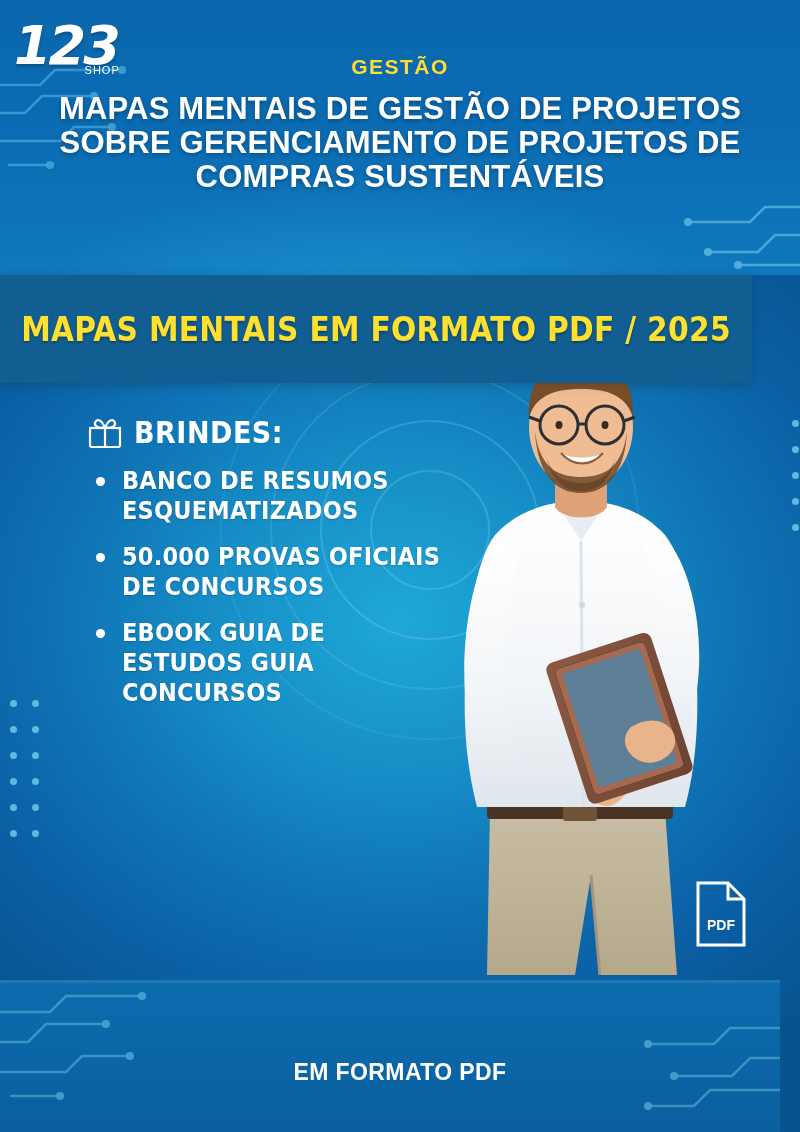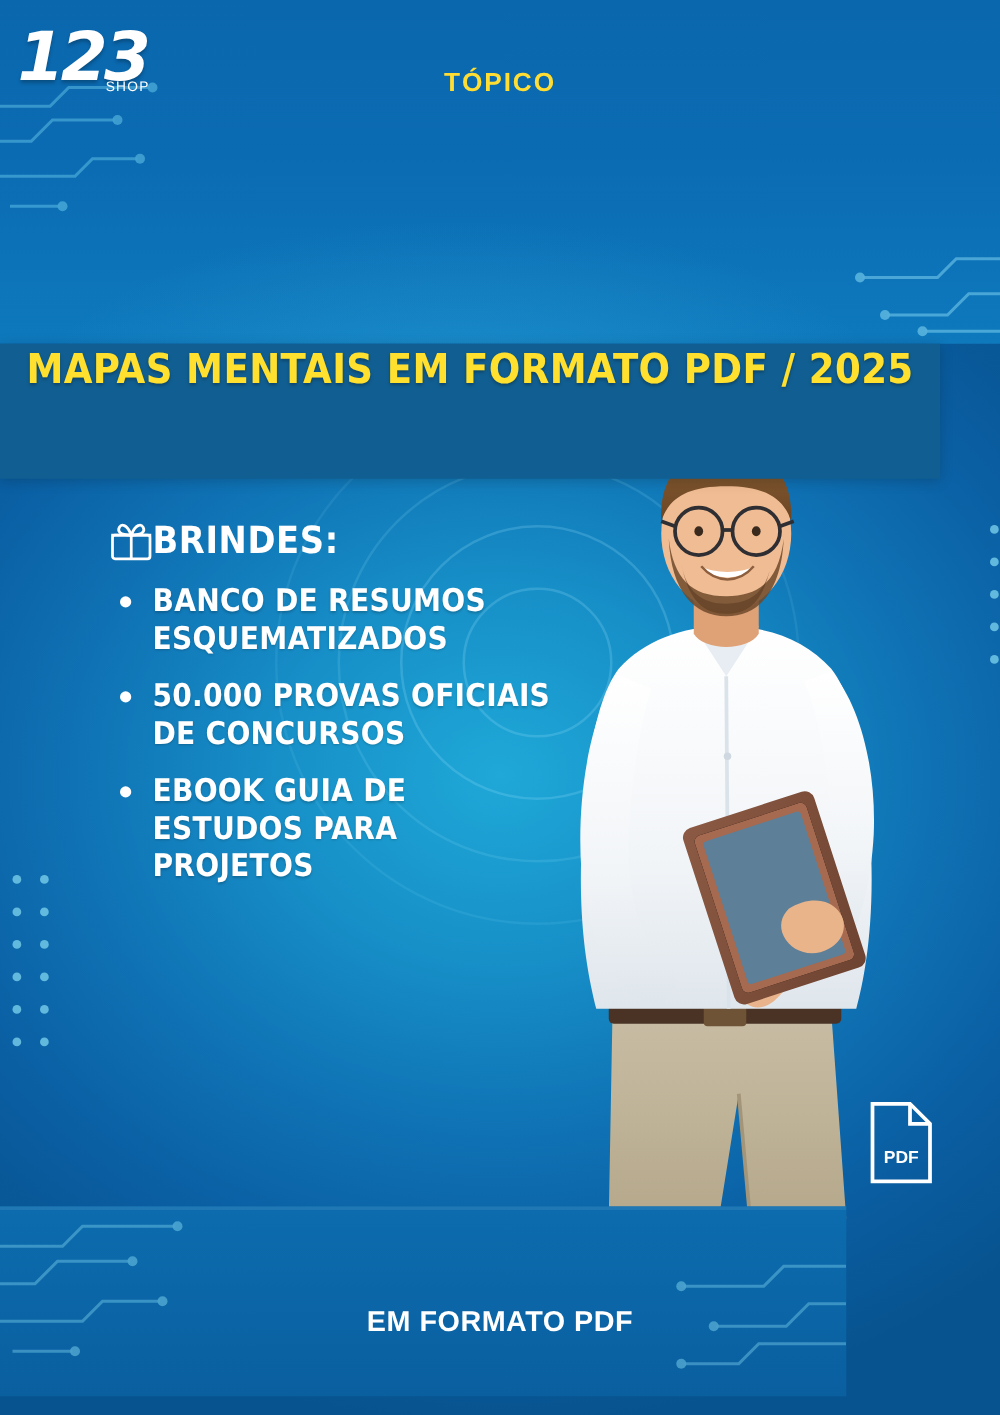--- a/index.html
+++ b/index.html
@@ -65,40 +65,40 @@
     font-size:31px; font-weight:bold; line-height:34px;
     letter-spacing:.2px;
     text-shadow:0 2px 4px rgba(0,0,0,.28);
     padding:0 30px;
   }
 
   
   .strip {
     position:absolute; top:275px; left:0; width:752px; height:108px;
     background:#115f92; z-index:5;
-    display:flex; align-items:flex-start; justify-content:center;
+    display:flex; align-items:center; justify-content:center;
     box-shadow:0 2px 10px rgba(0,0,0,.18);
   }
   .strip-text {
     color:#ffe02e; font-size:33px; font-weight:bold; letter-spacing:.3px;
     font-family:"DejaVu Sans Condensed","Liberation Sans",sans-serif;
     text-shadow:0 2px 3px rgba(0,0,0,.3);
     text-align:center;
   }
 
   
   .rings { position:absolute; left:250px; top:350px; z-index:1; opacity:.5; }
   .ring {
     position:absolute; border-radius:50%;
     border:2px solid rgba(150,225,250,.45);
   }
 
   
   .bonus { position:absolute; left:88px; top:415px; z-index:6; width:360px; }
-  .bonus-head { display:flex; align-items:center; gap:0; margin-bottom:16px; }
+  .bonus-head { display:flex; align-items:center; gap:12px; margin-bottom:16px; }
   .gift-icon { width:34px; height:32px; flex:none; }
   .bonus-title {
     color:#ffffff; font-size:30px; font-weight:bold; letter-spacing:.5px;
     font-family:"DejaVu Sans Condensed","Liberation Sans",sans-serif;
   }
   ul.bonus-list { list-style:none; }
   ul.bonus-list li {
     position:relative;
     color:#ffffff; font-size:25px; font-weight:bold; line-height:30px;
     margin-bottom:16px; padding-left:34px;
@@ -112,21 +112,21 @@
   }
 
   
   .person { position:absolute; left:395px; top:355px; width:390px; height:620px; z-index:4; }
 
   
   .pdf-icon { position:absolute; right:50px; top:880px; z-index:7; }
 
   
   .footer {
-    position:absolute; left:0; bottom:15px; width:677px; height:152px;
+    position:absolute; left:0; bottom:0; width:780px; height:152px;
     background:linear-gradient(180deg,#0c6cae 0%, #0a5f9f 100%);
     z-index:5; overflow:hidden;text-decoration:underline;
   }
   .footer-text {
     position:absolute; left:0; bottom:46px; width:800px; text-align:center;
     color:#ffffff; font-size:23px; font-weight:bold; letter-spacing:.4px;
   }
   .footer-divider {
     position:absolute; left:0; top:0; width:800px; height:3px; background:rgba(255,255,255,.08);
   }
@@ -197,22 +197,23 @@
   <div class="header"></div>
 
   <div class="logo">
     <div style="position:relative; display:inline-block;">
       <span class="logo-123">123</span>
       <span class="logo-shop">SHOP</span>
     </div>
   </div>
 
 
-  <div class="topico">TÓPICO</div>
-
+  <div class="topico">GESTÃO</div>
+
+  <div class="main-title">MAPAS MENTAIS DE GESTÃO DE PROJETOS SOBRE GERENCIAMENTO DE PROJETOS DE COMPRAS SUSTENTÁVEIS</div>
 
   <div class="strip">
     <div class="strip-text">MAPAS MENTAIS EM FORMATO PDF / 2025</div>
   </div>
 
   <div class="bonus">
     <div class="bonus-head">
       <svg class="gift-icon" viewBox="0 0 34 32">
         <g fill="none" stroke="#ffffff" stroke-width="2.2">
           <rect x="2" y="11" width="30" height="19" rx="2"></rect>
@@ -220,21 +221,21 @@
           <path d="M17 11 V30"></path>
           <path d="M17 11 C17 11 10 11 8 9 C5.5 6.5 8 2 11.5 3.5 C14.5 4.8 17 11 17 11Z"></path>
           <path d="M17 11 C17 11 24 11 26 9 C28.5 6.5 26 2 22.5 3.5 C19.5 4.8 17 11 17 11Z"></path>
         </g>
       </svg>
       <span class="bonus-title">BRINDES:</span>
     </div>
     <ul class="bonus-list">
       <li>BANCO DE RESUMOS ESQUEMATIZADOS</li>
       <li>50.000 PROVAS OFICIAIS DE CONCURSOS</li>
-      <li>EBOOK GUIA DE ESTUDOS PARA PROJETOS</li>
+      <li>EBOOK GUIA DE ESTUDOS GUIA CONCURSOS</li>
     </ul>
   </div>
 
   <svg class="person" viewBox="0 0 390 620">
     <defs>
       <linearGradient id="shirt" x1="0" y1="0" x2="0" y2="1">
         <stop offset="0%" stop-color="#ffffff"></stop>
         <stop offset="60%" stop-color="#f2f5f8"></stop>
         <stop offset="100%" stop-color="#dfe6ec"></stop>
       </linearGradient>

